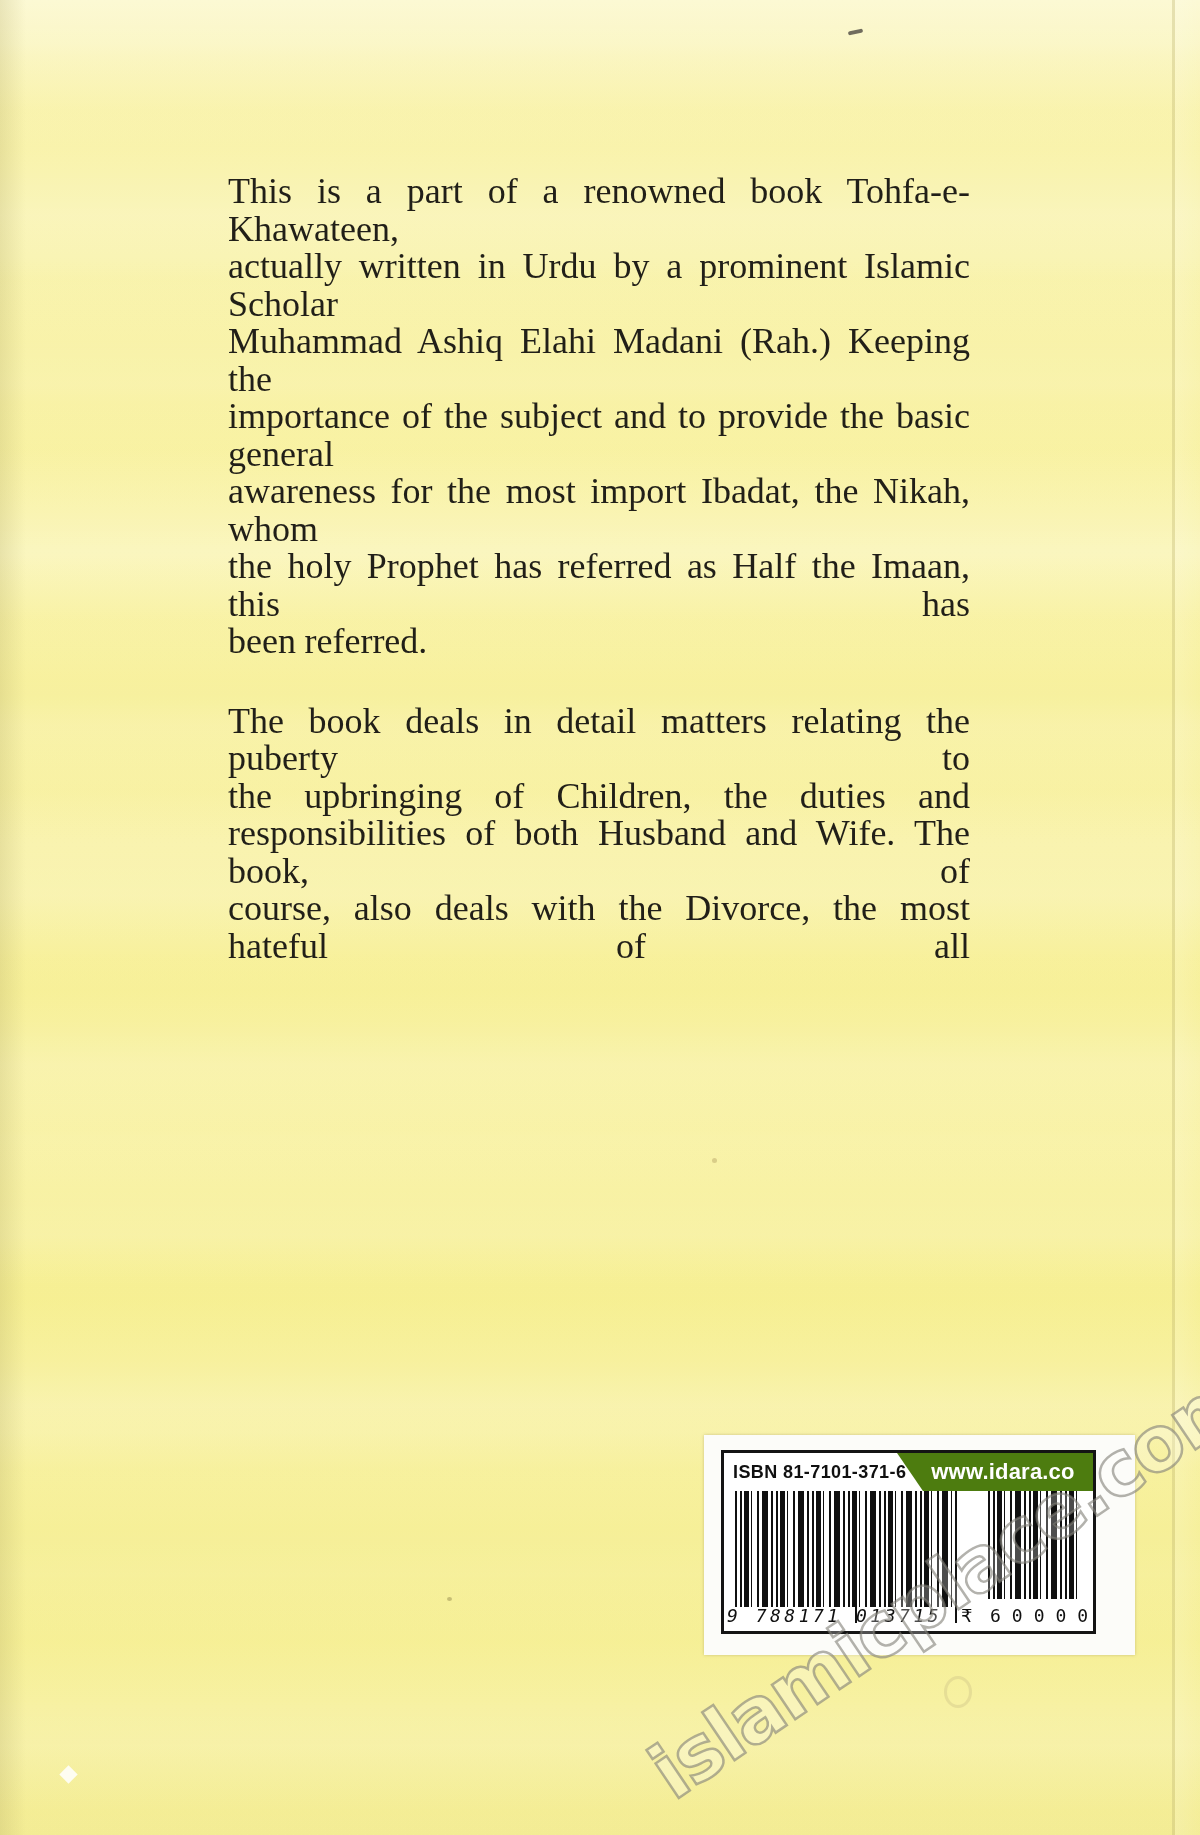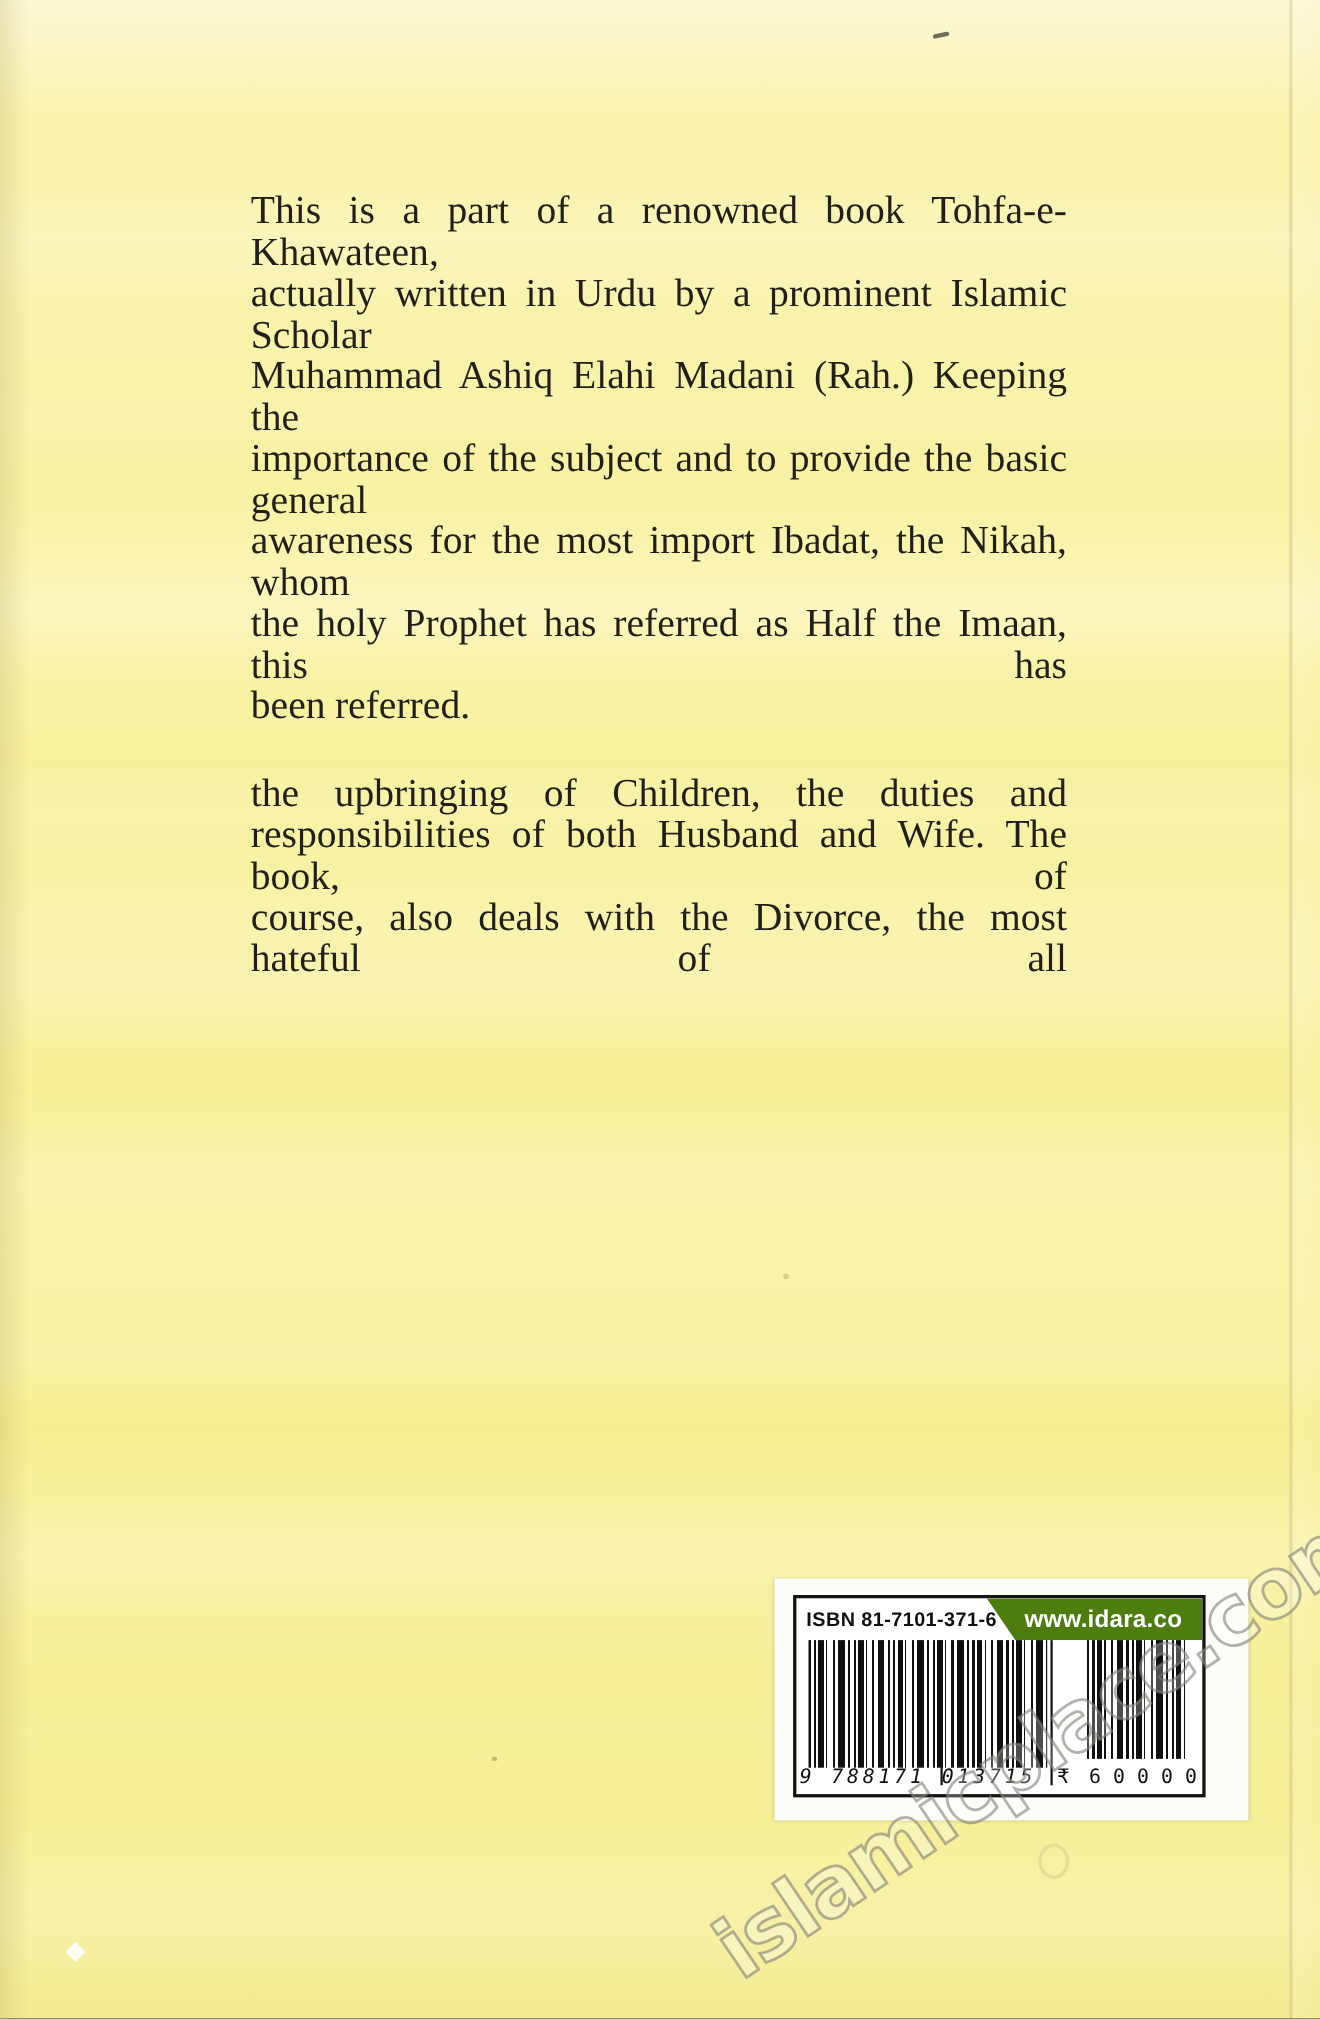--- a/index.html
+++ b/index.html
@@ -96,20 +96,21 @@
     <div class="para">
       <div class="line">This is a part of a renowned book Tohfa-e-Khawateen,</div>
       <div class="line">actually written in Urdu by a prominent Islamic Scholar</div>
       <div class="line">Muhammad Ashiq Elahi Madani (Rah.) Keeping the</div>
       <div class="line">importance of the subject and to provide the basic general</div>
       <div class="line">awareness for the most import Ibadat, the Nikah, whom</div>
       <div class="line">the holy Prophet has referred as Half the Imaan, this has</div>
       <div class="line last">been referred.</div>
     </div>
     <div class="para para2">
+      <div class="line">The book deals in detail matters relating the puberty to</div>
       <div class="line">the upbringing of Children, the duties and</div>
       <div class="line">responsibilities of both Husband and Wife. The book, of</div>
       <div class="line">course, also deals with the Divorce, the most hateful of all</div>
     </div>
   </div>
 
   <div class="sticker">
     <div class="bc-box">
       <div class="bc-header">
         <span class="isbn">ISBN 81-7101-371-6</span>

